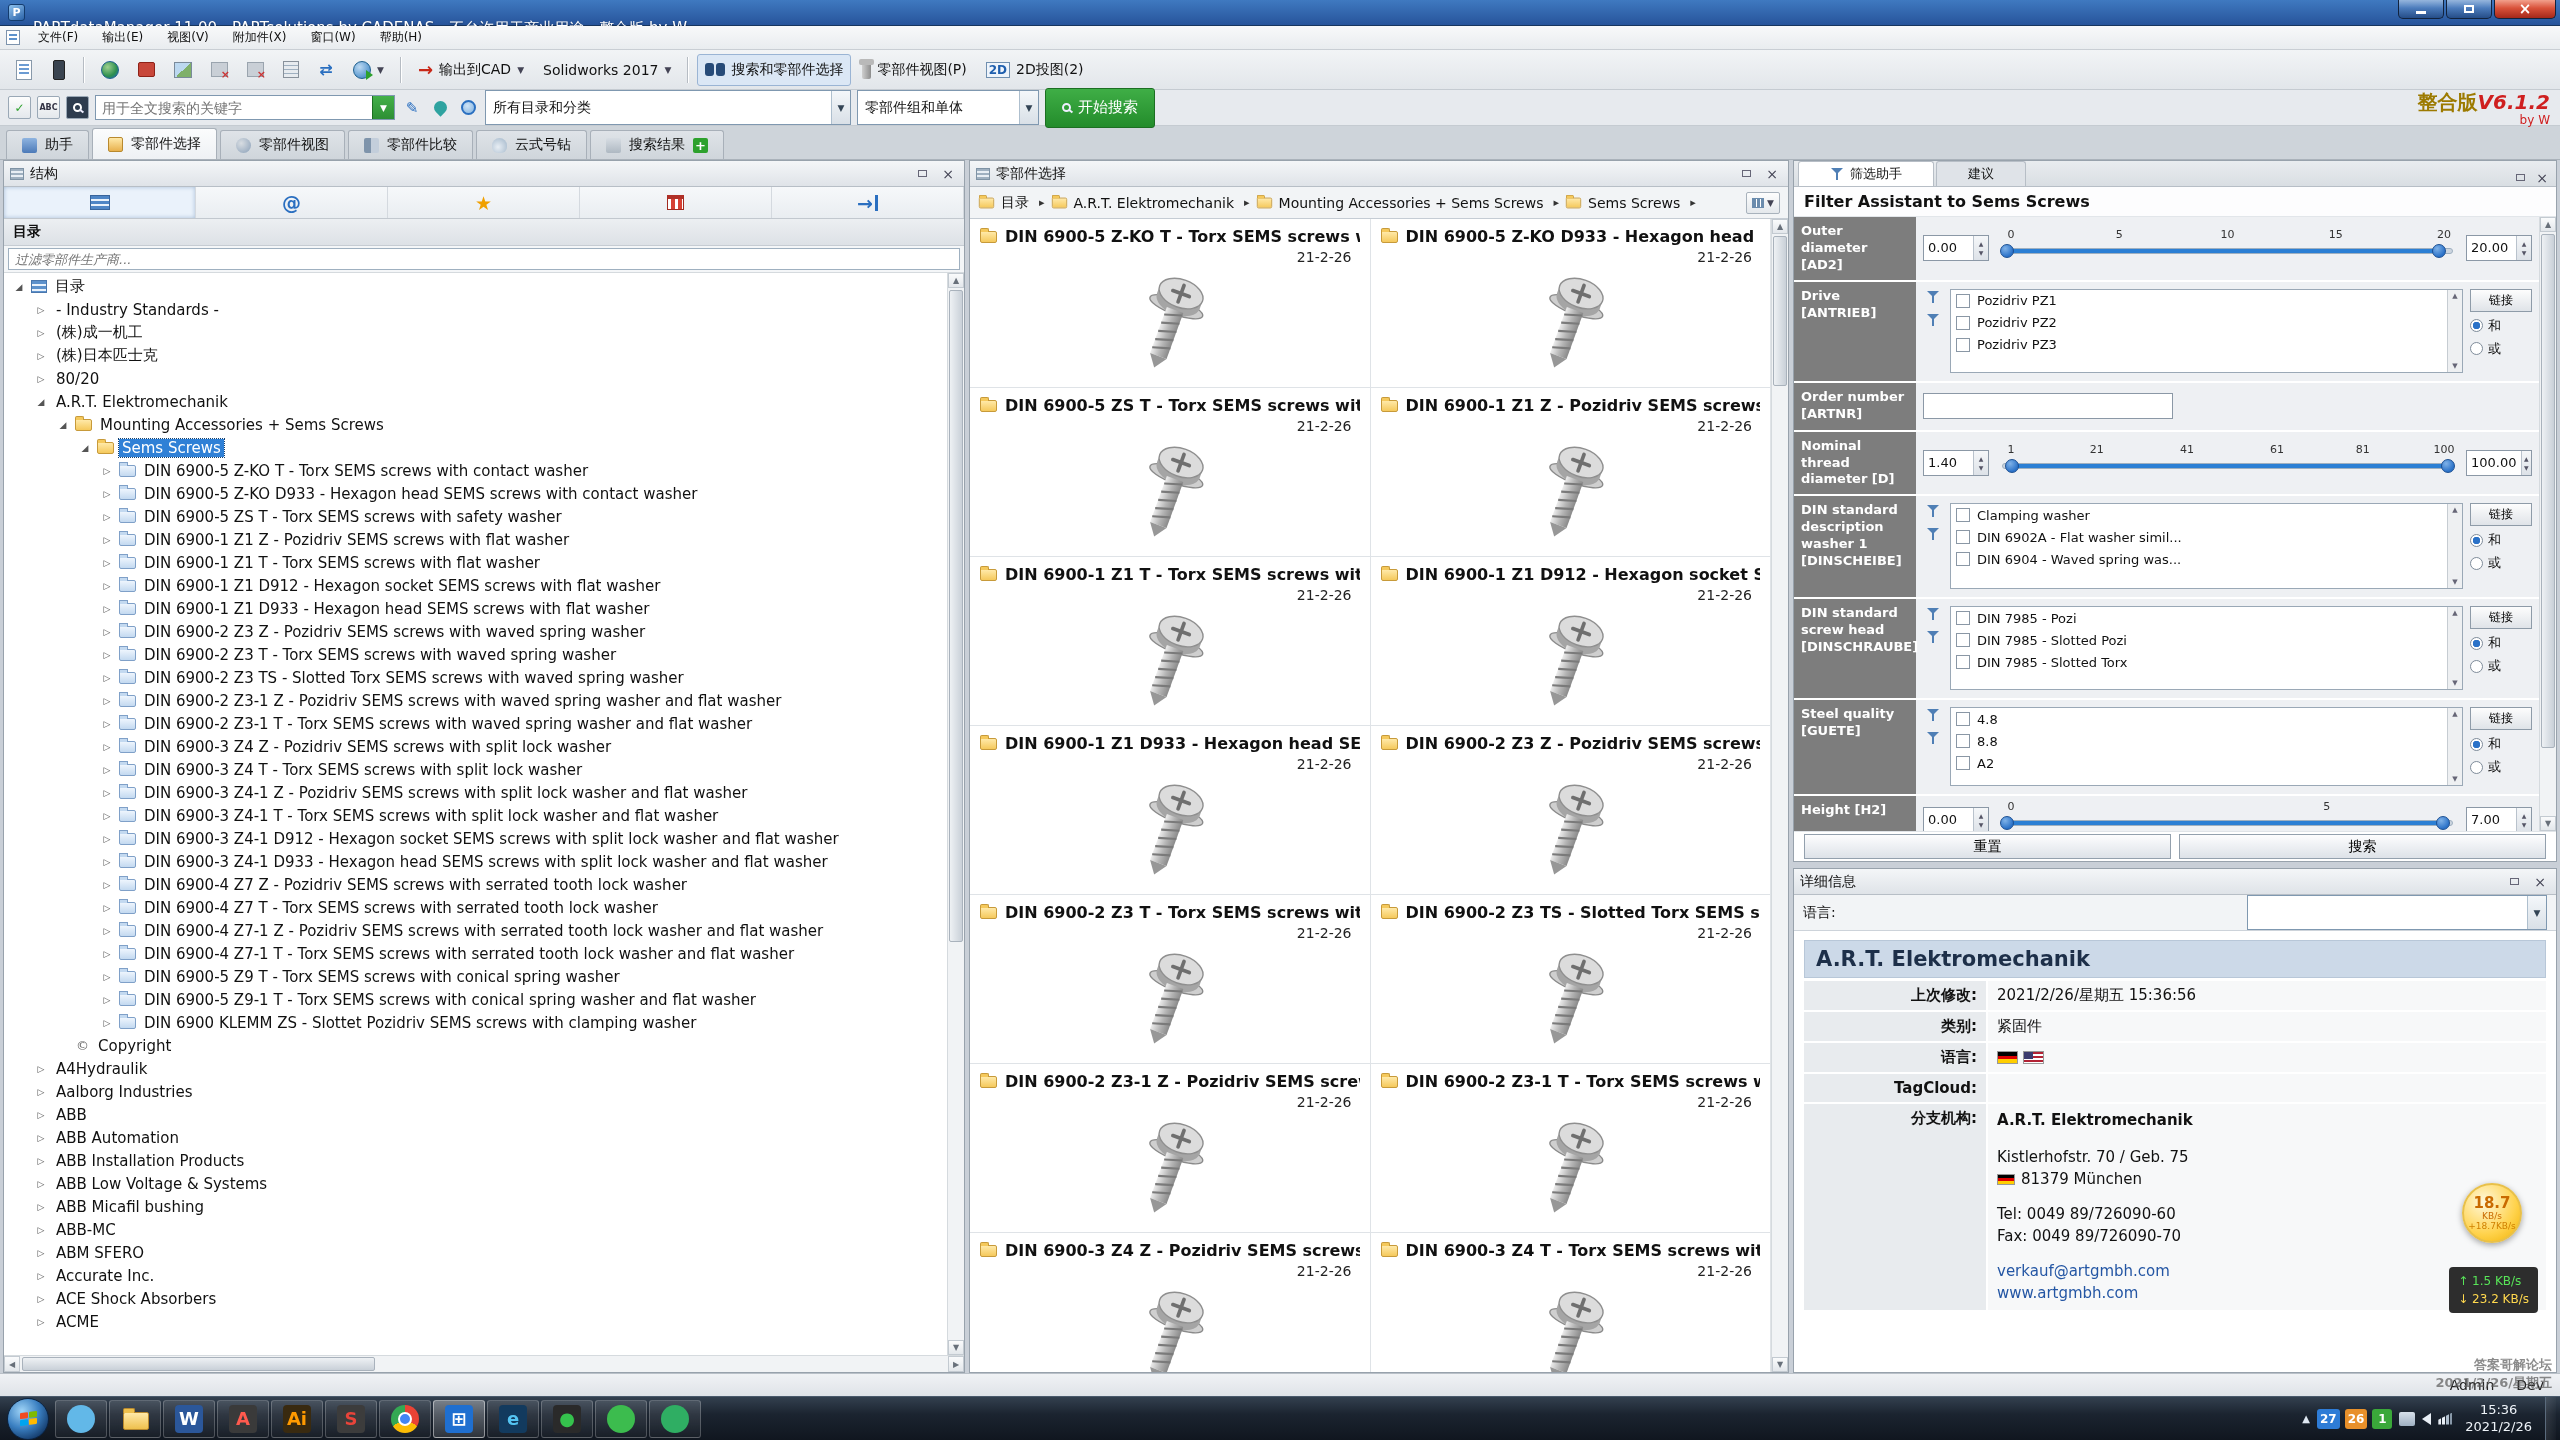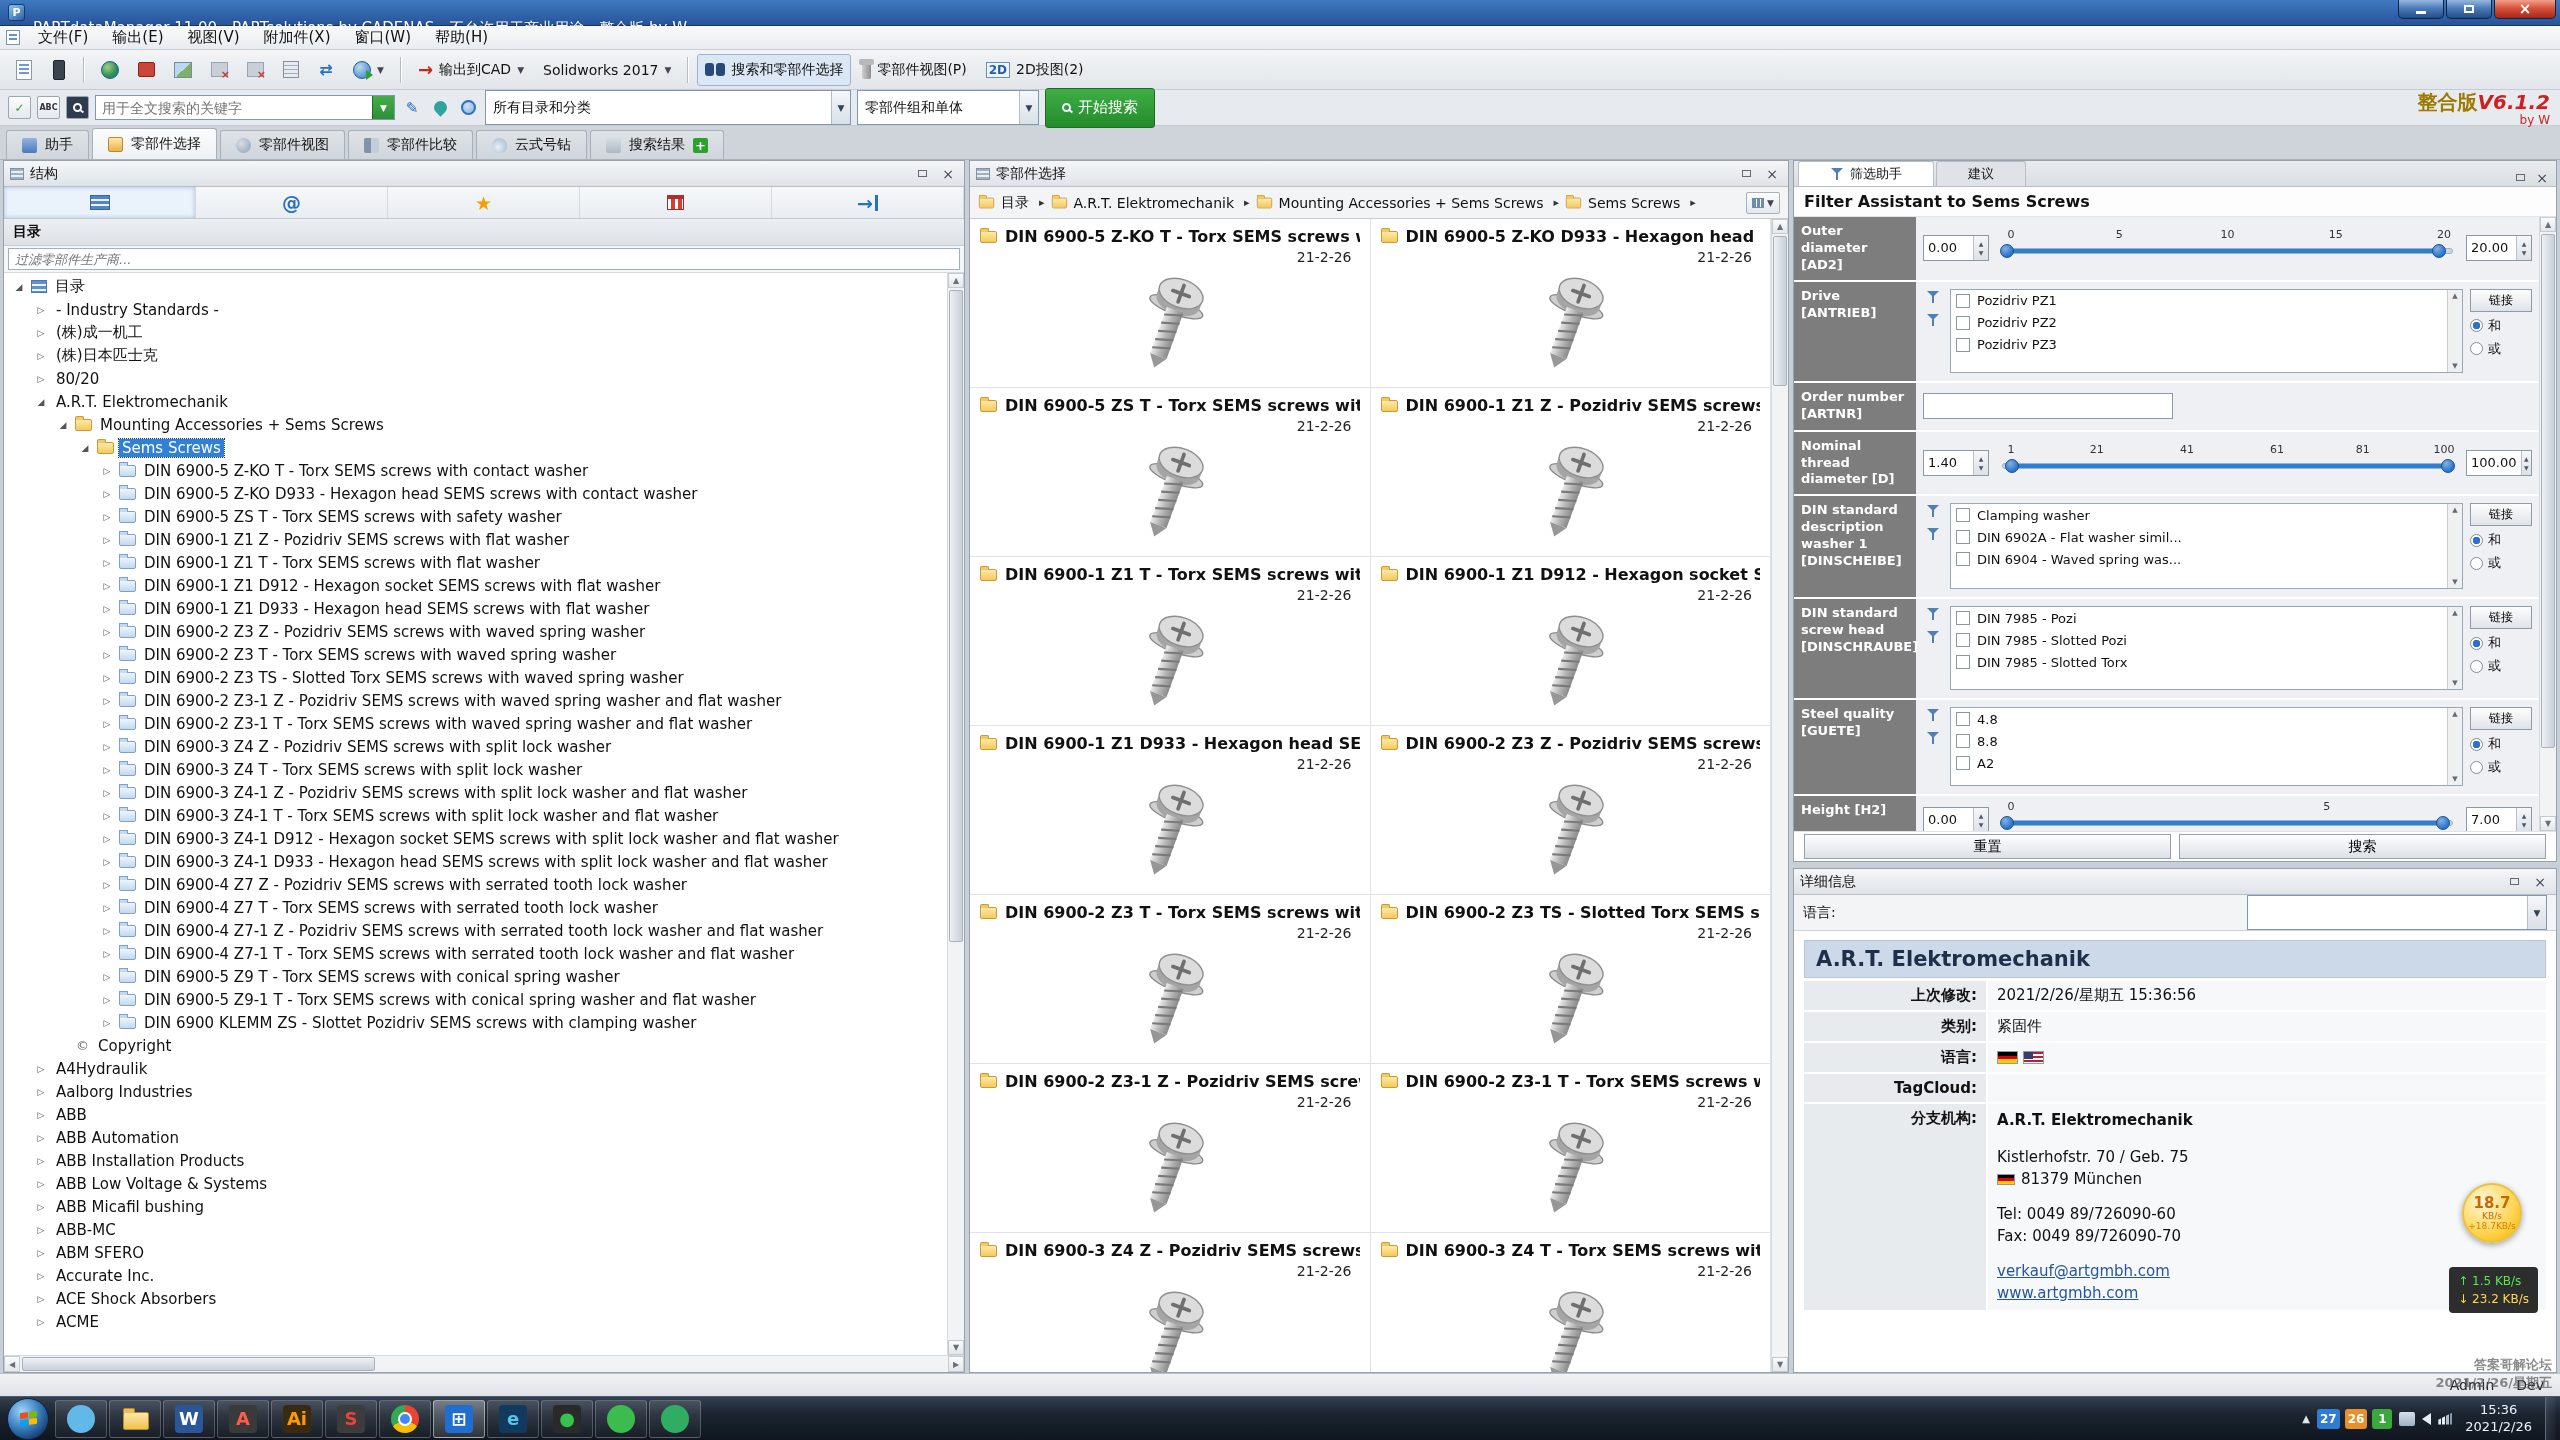--- a/index.html
+++ b/index.html
@@ -15,21 +15,21 @@
   .cap-btn { width:46px; height:19px; border:1px solid #12233d; border-top: none; border-radius:0 0 5px 5px; background:linear-gradient(180deg,rgba(255,255,255,.45),rgba(255,255,255,.10) 45%,rgba(0,0,0,.18)); display:flex; align-items:center; justify-content:center; margin-left:2px; }
   .cap-btn.close { width:62px; background:linear-gradient(180deg,#f2a08c,#d9523a 45%,#a5281a); }
   .cap-min-g { width:10px; height:3px; background:#fff; margin-top:7px; }
   .cap-sq-g { width:10px; height:8px; border:2px solid #fff; }
   .cap-x-g { color:#fff; font-size:15px; font-weight:bold; line-height:1; }
 
   
   .menubar { height:24px; background:linear-gradient(#f8f9fa,#e9ecef); border-bottom:1px solid #c9ced4; display:flex; align-items:center; padding:0 4px; }
   .mdi-ico { width:14px; height:15px; background:#fff; border:1px solid #7d93ad; margin:0 6px 0 2px; position:relative; }
   .mdi-ico::after { content:""; position:absolute; left:2px; top:3px; right:2px; height:8px; background:repeating-linear-gradient(180deg,#5e92cc 0 2px,#fff 2px 4px); }
-  .menu-item { padding:2px 12px; font-size:15px; }
+  .menu-item { padding:2px 12px; font-size:12px; }
 
   
   .toolbar { height:40px; background:linear-gradient(#f2f4f6,#e2e6ea); border-bottom:1px solid #c5cbd1; display:flex; align-items:center; padding:0 8px; gap:3px; }
   .tbtn { height:32px; min-width:32px; border:1px solid transparent; border-radius:3px; display:flex; align-items:center; justify-content:center; gap:6px; padding:0 7px; font-size:14px; }
   .tbtn.pressed { background:#dbe7f5; border-color:#9ab4d4; }
   .tsep { width:2px; height:26px; border-left:1px solid #b6bcc3; border-right:1px solid #fff; margin:0 5px; }
   .caret { font-size:9px; color:#445; }
   .ti-page { width:16px; height:20px; background:#fff; border:1px solid #8899aa; position:relative; }
   .ti-page::after { content:""; position:absolute; left:2px; top:3px; right:2px; height:12px; background:repeating-linear-gradient(180deg,#6b9bd2 0 2px,#fff 2px 4px); }
   .ti-phone { width:12px; height:20px; background:#3a4450; border-radius:2px; border:1px solid #222; }
@@ -211,21 +211,21 @@
   .d-v { background:#f7f8f9; padding:5px 9px; }
   .d-v.flags { display:flex; gap:5px; align-items:center; }
   .flag-de { width:21px; height:13px; display:inline-block; background:linear-gradient(180deg,#000 0 33%,#d00 33% 66%,#ffce00 66%); border:1px solid #999; }
   .flag-de.sm { width:18px; height:11px; margin-right:6px; }
   .flag-us { width:21px; height:13px; display:inline-block; background:repeating-linear-gradient(180deg,#b22234 0 2px,#fff 2px 4px); border:1px solid #999; position:relative; }
   .flag-us::before { content:""; position:absolute; left:0; top:0; width:9px; height:7px; background:#3c3b6e; }
   .branch { line-height:1.5; }
   .b-name { font-weight:bold; margin-bottom:14px; }
   .b-city { display:flex; align-items:center; }
   .b-gap { height:12px; }
-  .b-link { color:#2456a4; text-decoration:underline; }
+  .b-link { color:#2456a4; }
 
   
   .statusbar { height:23px; flex:0 0 23px; background:linear-gradient(#f0f2f5,#dfe3e8); border-top:1px solid #b9c0c8; display:flex; justify-content:flex-end; align-items:center; gap:22px; padding-right:16px; font-size:14px; color:#222; }
   .taskbar { height:44px; flex:0 0 44px; background:linear-gradient(180deg,#33404f,#1b2430 40%,#10161f); border-top:1px solid #4a5a6c; display:flex; align-items:center; padding:0 2px; }
   .orb { width:42px; height:42px; border-radius:50%; margin:0 5px; background:radial-gradient(circle at 35% 30%,#9fd4f7,#3a7fc1 45%,#163e6f 78%,#0a2647); border:1px solid #0a2240; display:flex; align-items:center; justify-content:center; }
   .orb-flag { display:grid; grid-template-columns:1fr 1fr; grid-template-rows:1fr 1fr; gap:1px; width:17px; height:13px; transform:skewY(-8deg); }
   .orb-flag span { border-radius:1px; }
   .of1{background:#f04a22;} .of2{background:#7fba00;} .of3{background:#00a4ef;} .of4{background:#ffb900;}
   .tb-app { width:52px; height:38px; margin:0 1px; border:1px solid rgba(255,255,255,.22); border-radius:3px; background:linear-gradient(rgba(255,255,255,.13),rgba(255,255,255,.03)); display:flex; align-items:center; justify-content:center; }
   .tb-app.active { background:linear-gradient(rgba(255,255,255,.35),rgba(255,255,255,.12)); border-color:rgba(255,255,255,.45); }

